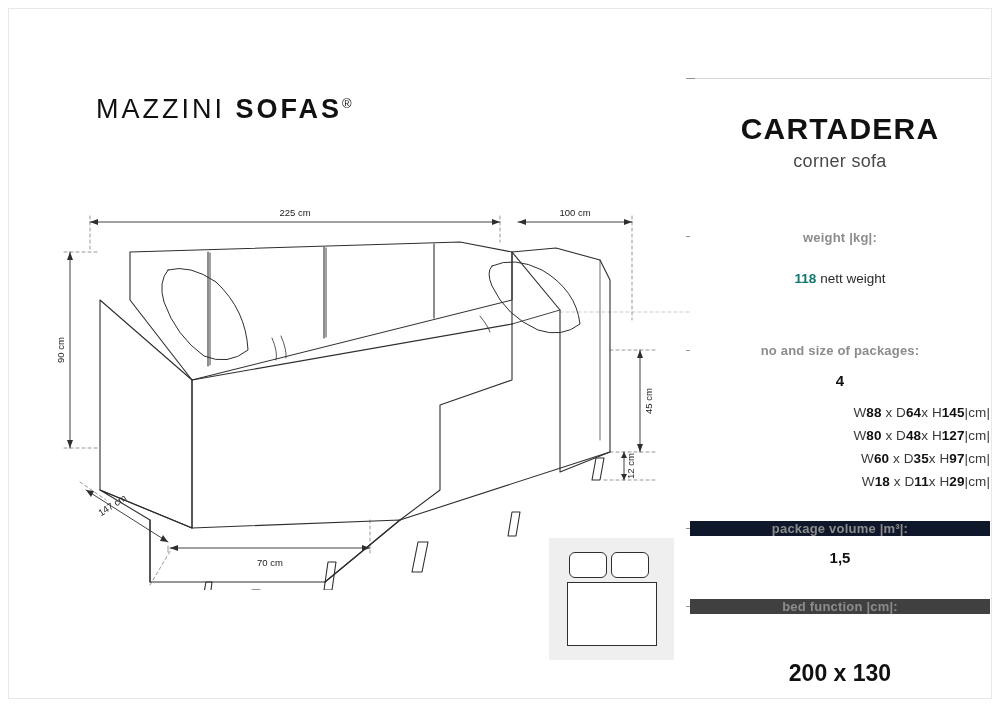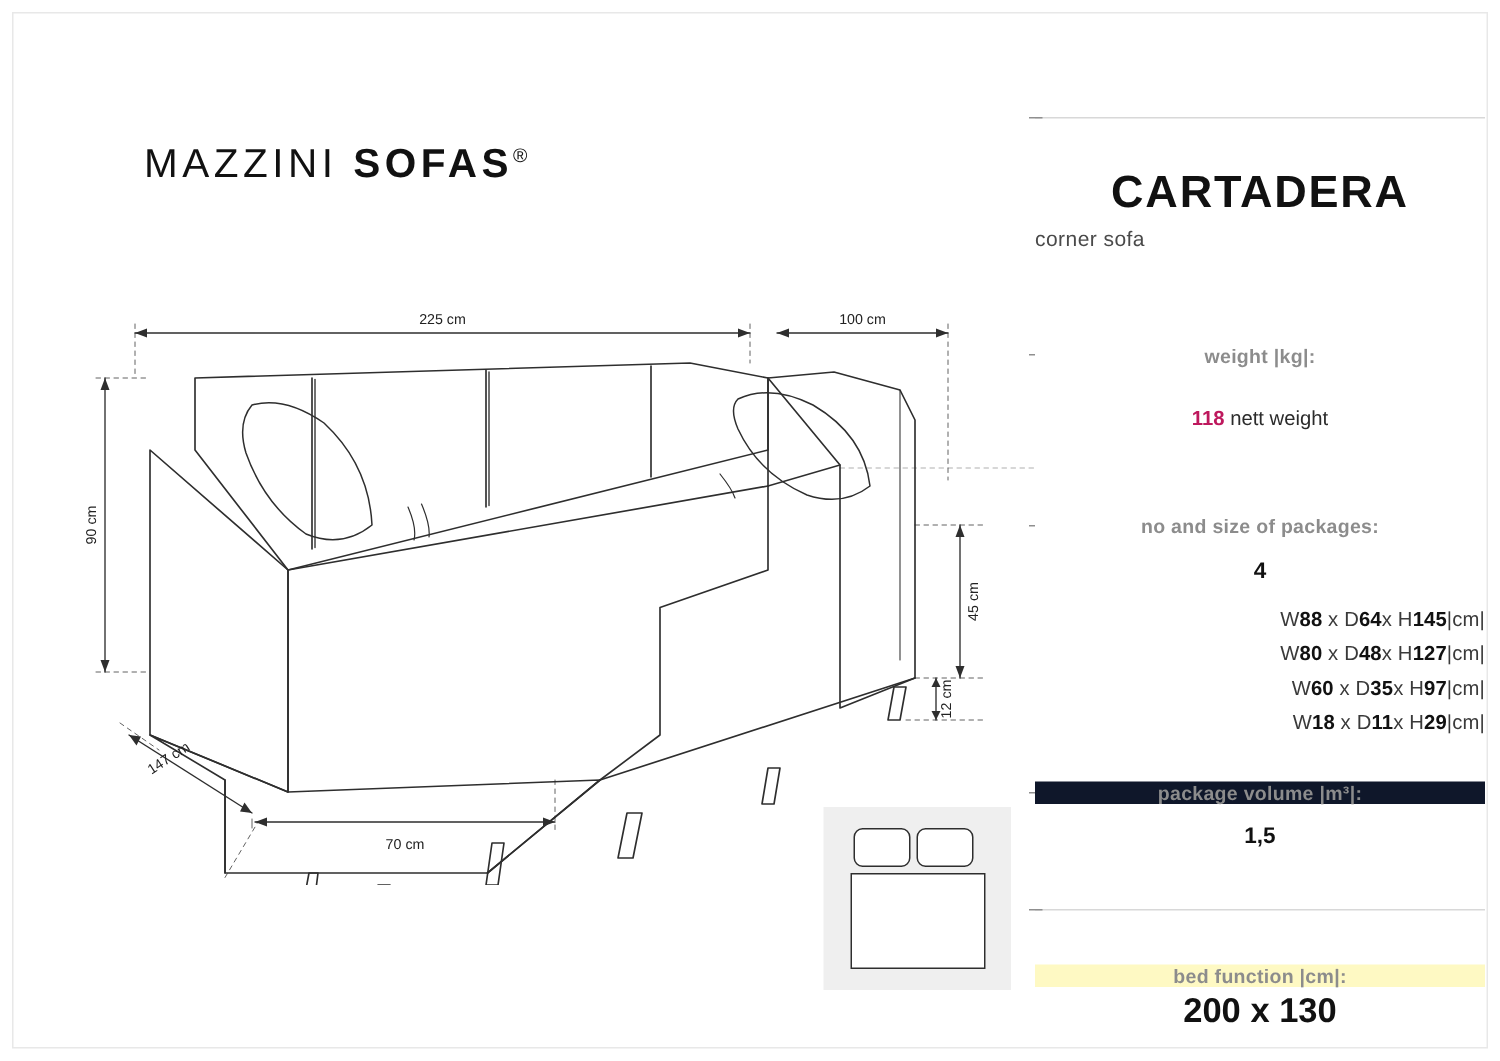--- a/index.html
+++ b/index.html
@@ -27,32 +27,32 @@
   
   .panel{position:absolute;left:690px;top:60px;width:300px;height:620px;}
   .divider{position:absolute;left:0;width:300px;height:1px;background:#d8d8d8;}
   .tick{position:absolute;left:-4px;width:9px;height:1px;background:#8f8f8f;}
 
   .title{
     position:absolute;left:0;width:300px;text-align:center;
     font-size:30px;font-weight:700;letter-spacing:1.2px;color:#111;
   }
   .subtitle{
-    position:absolute;left:0;width:300px;
-    font-size:14px;color:#4a4a4a;letter-spacing:.3px;
+    position:absolute;left:0;width:300px;text-align:center;
+    font-size:18px;color:#4a4a4a;letter-spacing:.3px;
   }
   .sec-label{
     position:absolute;left:0;width:300px;text-align:center;
     font-size:13px;font-weight:700;color:#8c8c8c;letter-spacing:.2px;
   }
   .val{
     position:absolute;left:0;width:300px;text-align:center;
     font-size:13.5px;color:#2b2b2b;
   }
-  .val b{font-weight:700;color:#be185d;}
+  .val b{font-weight:700;color:#0f766e;}
   .val.big{font-size:15px;font-weight:700;color:#111;}
   .pkg{
     position:absolute;left:0;width:300px;text-align:right;
     font-size:13.5px;color:#3a3a3a;letter-spacing:.1px;
   }
   .pkg b{font-weight:700;color:#111;}
 
   
   .bedicon{position:absolute;left:549px;top:538px;width:125px;height:122px;background:#efefef;}
   .bedicon .mattress{position:absolute;left:18px;top:44px;width:88px;height:62px;border:1.6px solid #2e2e2e;background:#fff;}
@@ -217,16 +217,16 @@
       <span>W</span><b>18</b><span> x </span><span>D</span><b>11</b><span>x </span><span>H</span><b>29</b><span>|cm|</span>
     </div>
 
     <div class="divider" style="top:468px;"></div>
     <div class="tick" style="top:468px;"></div>
     <div class="sec-label" style="top:461px;background:#0f172a;">package volume |m³|:</div>
     <div class="val big" style="top:489px;">1,5</div>
 
     <div class="divider" style="top:546px;"></div>
     <div class="tick" style="top:546px;"></div>
-    <div class="sec-label" style="top:539px;background:#fef9c3;margin-top:44px;">bed function |cm|:</div>
+    <div class="sec-label" style="top:539px;background:#404040;">bed function |cm|:</div>
     <div class="val big" style="top:600px;font-size:23px;">200 x 130</div>
   </div>
 </div>
 
 </body></html>

